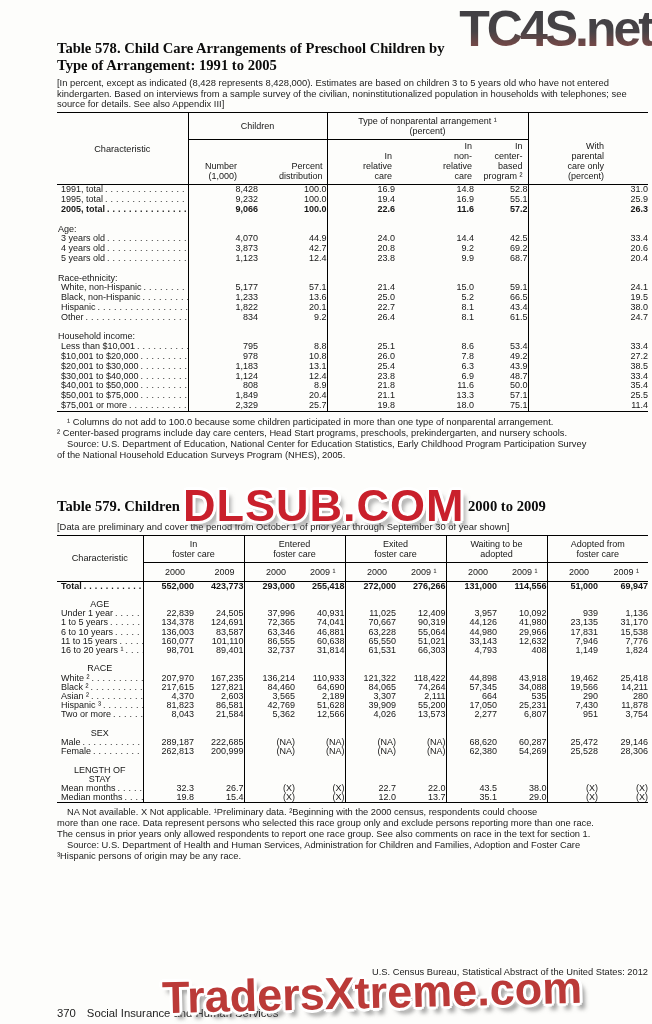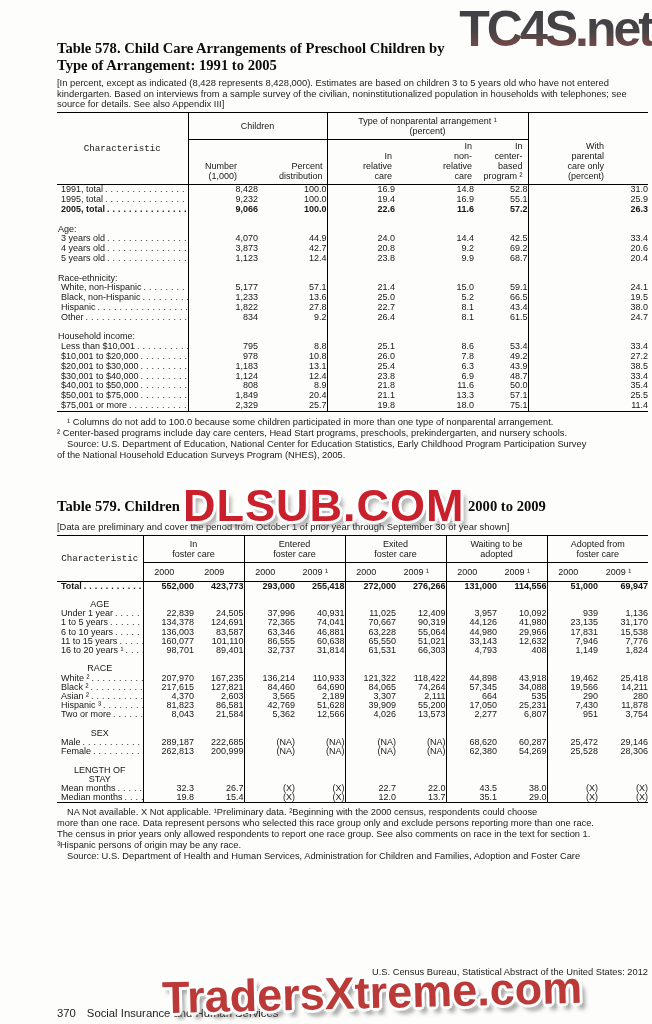--- a/index.html
+++ b/index.html
@@ -17,26 +17,26 @@
            font-family:"Liberation Serif",serif;font-weight:bold;font-size:14.6px;color:#0c0c0c;}
   .t579-title-right{position:absolute;left:411px;top:0;}
   .t579-note{top:522px;white-space:nowrap;overflow:hidden;}
 
   
   table.tbl{position:absolute;left:57px;border-collapse:collapse;table-layout:fixed;
             width:591px;border-top:1.5px solid #000;border-bottom:1.5px solid #000;}
   .t578{top:112px;}
   .t579{top:535px;}
   .tbl th{font-weight:normal;font-size:9px;color:#161616;}
-  .tbl .char{vertical-align:middle;font-size:9.2px;font-family:Liberation Mono, monospace;}
+  .tbl .char{vertical-align:middle;font-size:9.2px;}
   .tbl .grp{ text-align:center;vertical-align:middle;border-bottom:1px solid #000;
              padding:3px 0 2px 0;line-height:10.3px;white-space:pre-line;}
   .tbl .sub{vertical-align:bottom;text-align:right;white-space:pre-line;
             line-height:10.2px;padding-bottom:3px;}
-  .tbl .yr{vertical-align:bottom;text-align:center;padding:4px 9px 4px 0;line-height:10px;}
+  .tbl .yr{vertical-align:bottom;text-align:right;padding:4px 9px 4px 0;line-height:10px;}
   .hb{border-bottom:1.4px solid #000;}
   .bl{border-left:1px solid #000;}
 
   .tbl tbody td{font-size:9px;text-align:right;padding:0;white-space:nowrap;overflow:hidden;}
   .t578 tbody td{line-height:9.8px;height:9.8px;}
   .t579 tbody td{line-height:9.2px;height:9.2px;}
   .tbl tbody td.lb{text-align:left;padding-left:4px;}
   .tbl tbody td.secl{padding-left:1px;}
   .tbl tbody td.sec{text-align:center;white-space:pre-line;height:auto;padding-left:0;}
   tr.bold td{font-weight:bold;}
@@ -276,21 +276,21 @@
           <td class="p578-5 bl">19.5</td>
         </tr>
         <tr>
           <td class="lb">
             <div class="lw">
               <span class="lbl">Hispanic</span>
               <span class="leader">................................................................................</span>
             </div>
           </td>
           <td class="p578-0 bl">1,822</td>
-          <td class="p578-1">27.8</td>
+          <td class="p578-1">20.1</td>
           <td class="p578-2 bl">22.7</td>
           <td class="p578-3">8.1</td>
           <td class="p578-4">43.4</td>
           <td class="p578-5 bl">38.0</td>
         </tr>
         <tr>
           <td class="lb">
             <div class="lw">
               <span class="lbl">Other</span>
               <span class="leader">................................................................................</span>
@@ -851,22 +851,22 @@
           <td class="pv">29.0</td>
           <td class="pv bl">(X)</td>
           <td class="pv">(X)</td>
         </tr>
       </tbody>
   </table>
   <div class="fns" id="t579-fns">
       <div class="fnl ind">NA Not available. X Not applicable. ¹Preliminary data. ²Beginning with the 2000 census, respondents could choose</div>
       <div class="fnl">more than one race. Data represent persons who selected this race group only and exclude persons reporting more than one race.</div>
       <div class="fnl">The census in prior years only allowed respondents to report one race group. See also comments on race in the text for section 1.</div>
+      <div class="fnl ind">Source: U.S. Department of Health and Human Services, Administration for Children and Families, Adoption and Foster Care</div>
       <div class="fnl">³Hispanic persons of origin may be any race.</div>
-      <div class="fnl ind">Source: U.S. Department of Health and Human Services, Administration for Children and Families, Adoption and Foster Care</div>
     </div>
 
   <div class="pg-footer">
     <span class="pgnum">370</span><span class="pgsec">Social Insurance and Human Services</span>
   </div>
   <div class="census">U.S. Census Bureau, Statistical Abstract of the United States: 2012</div>
   <div class="wm wm-bot">TradersXtreme.com</div>
 
 </div>
 

